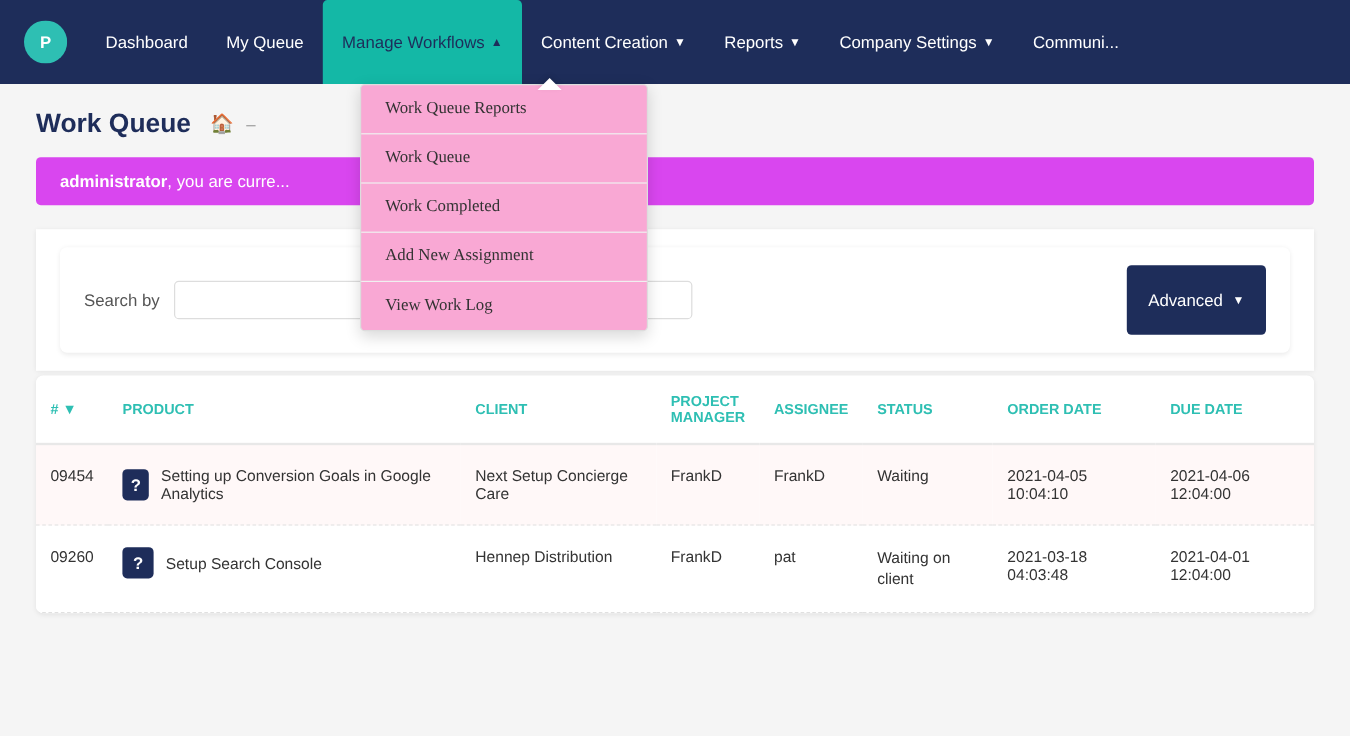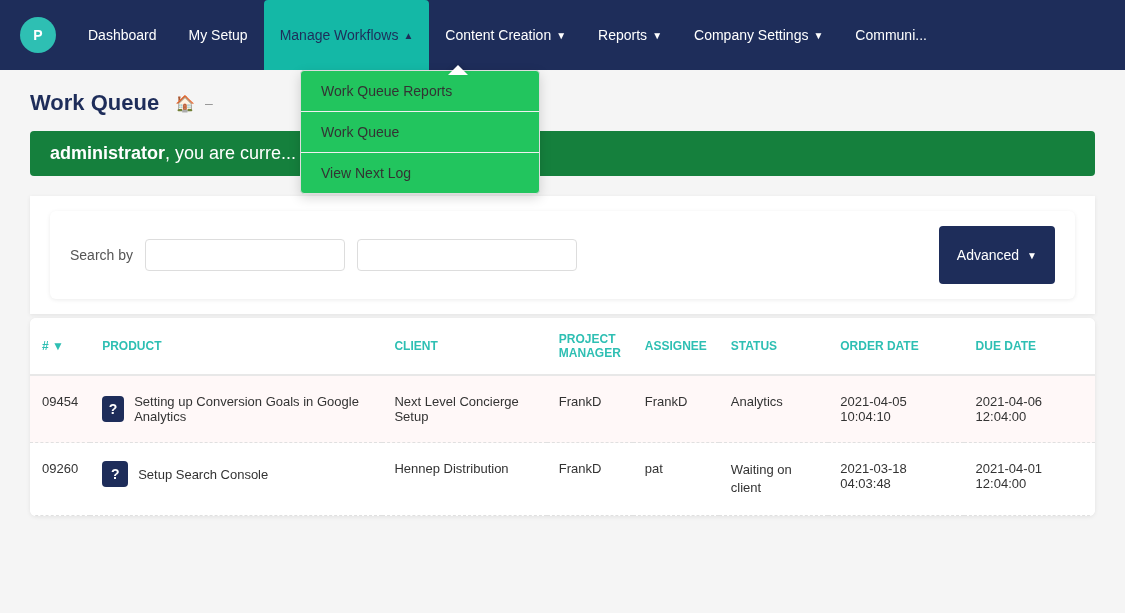--- a/index.html
+++ b/index.html
@@ -31,26 +31,27 @@
       background: #14b8a6;
       color: #1e2d5a;
       border-radius: 4px 4px 0 0;
     }
 
     
     .dropdown-menu {
       position: absolute;
       top: 70px;
       left: 300px;
-      background: #22c55e;
+      background: #f9a8d4;
       border: 1px solid #ddd;
       border-radius: 4px;
       box-shadow: 0 4px 12px rgba(0,0,0,0.15);
       min-width: 240px;
       z-index: 200;
+      font-family: Liberation Serif, serif;
     }
     .dropdown-arrow {
       position: absolute;
       top: 65px;
       left: 448px;
       width: 0; height: 0;
       border-left: 10px solid transparent;
       border-right: 10px solid transparent;
       border-bottom: 10px solid #fff;
       z-index: 201;
@@ -84,26 +85,26 @@
     }
     .breadcrumb-icon {
       color: #999;
       margin: 0 6px;
       font-size: 16px;
     }
     .breadcrumb-sep { color: #999; margin: 0 4px; }
 
     
     .admin-banner {
-      background: #15803d;
+      background: #d946ef;
       color: #fff;
       padding: 12px 20px;
       border-radius: 4px;
       margin-bottom: 20px;
-      font-size: 18px;
+      font-size: 14px;
     }
     .admin-banner strong { font-weight: bold; }
 
     
     .search-row {
       background: #fff;
       border-radius: 6px;
       padding: 15px 20px;
       display: flex;
       align-items: center;
@@ -194,21 +195,21 @@
 <nav class="nav-bar">
 
   <div style="width:36px;height:36px;margin-right:16px;">
     <svg viewBox="0 0 36 36" fill="none">
       <circle cx="18" cy="18" r="18" fill="#2ebfb3"></circle>
       <text x="18" y="23" text-anchor="middle" fill="white" font-size="14" font-weight="bold">P</text>
     </svg>
   </div>
 
   <div class="nav-item">Dashboard</div>
-  <div class="nav-item">My Setup</div>
+  <div class="nav-item">My Queue</div>
   <div class="nav-item active-dropdown">
     <span>Manage Workflows</span>
     <span class="caret">▲</span>
   </div>
   <div class="nav-item">
     <span>Content Creation</span>
     <span class="caret">▼</span>
   </div>
   <div class="nav-item">
     <span>Reports</span>
@@ -219,21 +220,23 @@
     <span class="caret">▼</span>
   </div>
   <div class="nav-item">Communi...</div>
 </nav>
 
 <div class="dropdown-arrow"></div>
 
 <div class="dropdown-menu">
   <div class="dropdown-item">Work Queue Reports</div>
   <div class="dropdown-item">Work Queue</div>
-  <div class="dropdown-item">View Next Log</div>
+  <div class="dropdown-item">Work Completed</div>
+  <div class="dropdown-item">Add New Assignment</div>
+  <div class="dropdown-item">View Work Log</div>
 </div>
 
 <div class="page-content">
 
   <div class="breadcrumb-row">
     <span class="page-title">Work Queue</span>
     <span class="breadcrumb-icon">🏠</span>
     <span class="breadcrumb-sep">–</span>
   </div>
 
@@ -270,24 +273,24 @@
         </thead>
         <tbody>
           <tr class="table-row">
             <td>09454</td>
             <td>
               <div class="product-cell">
                 <span class="question-badge">?</span>
                 <span>Setting up Conversion Goals in Google Analytics</span>
               </div>
             </td>
-            <td>Next Level Concierge Setup</td>
+            <td>Next Setup Concierge Care</td>
             <td>FrankD</td>
             <td>FrankD</td>
-            <td class="status-assigned">Analytics</td>
+            <td class="status-assigned">Waiting</td>
             <td>2021-04-05 10:04:10</td>
             <td>2021-04-06 12:04:00</td>
           </tr>
           <tr class="table-row">
             <td>09260</td>
             <td>
               <div class="product-cell">
                 <span class="question-badge">?</span>
                 <span>Setup Search Console</span>
               </div>

